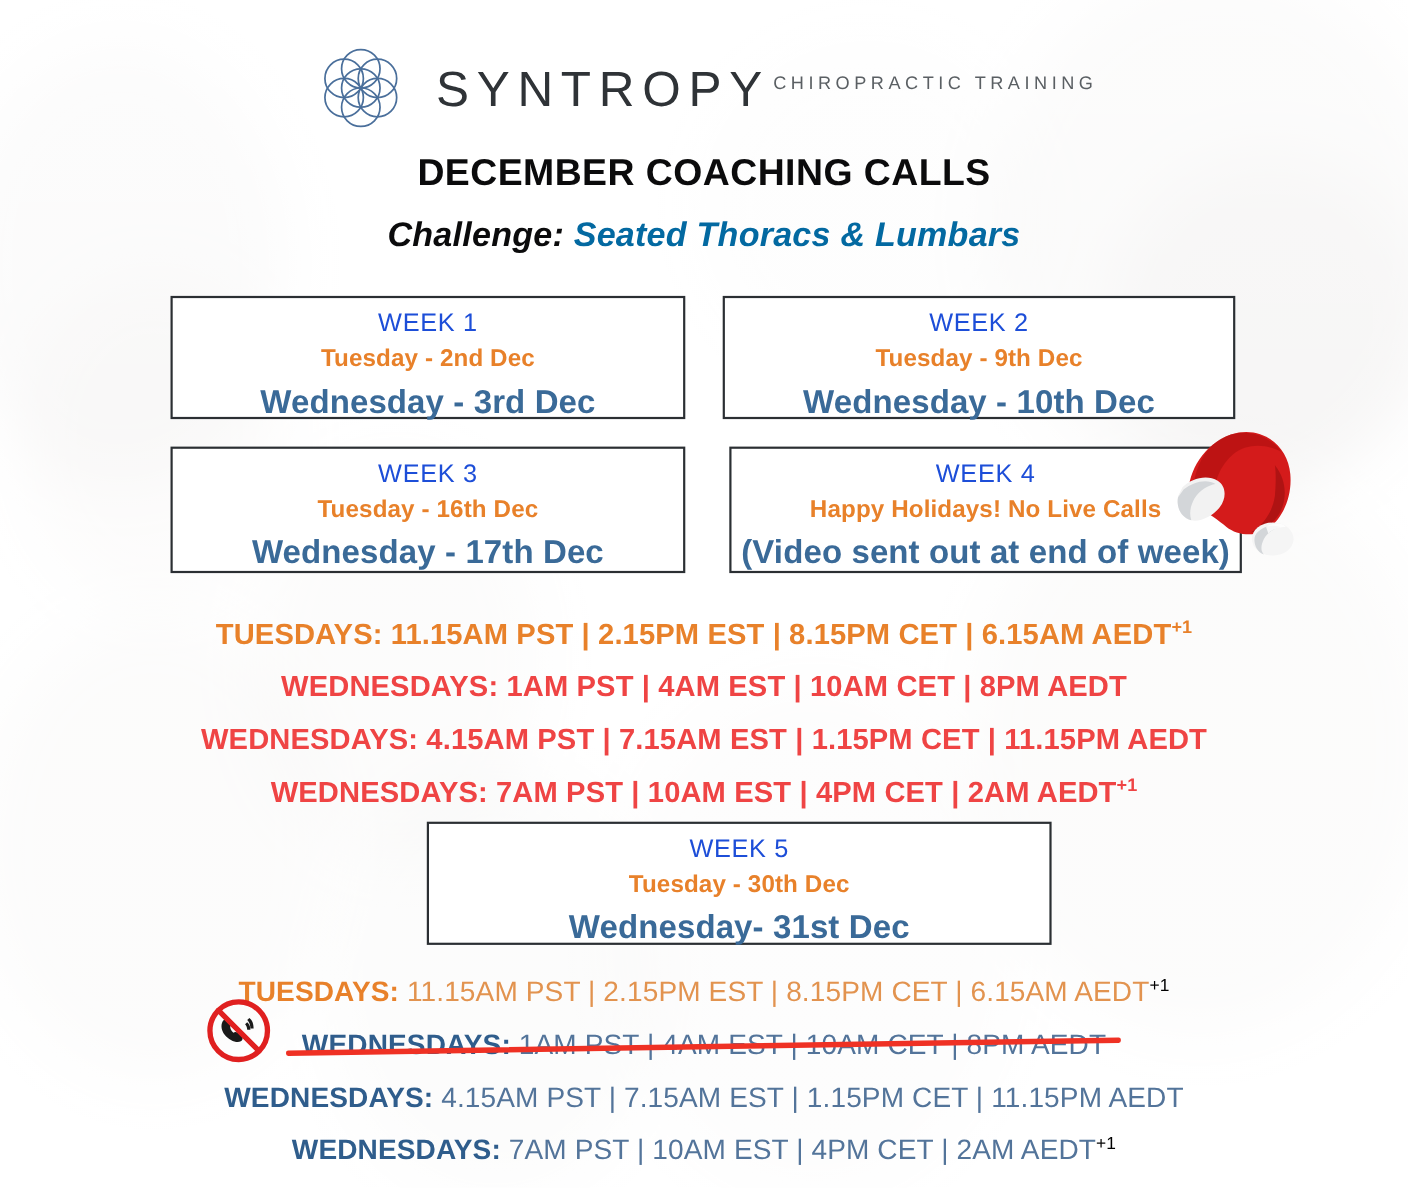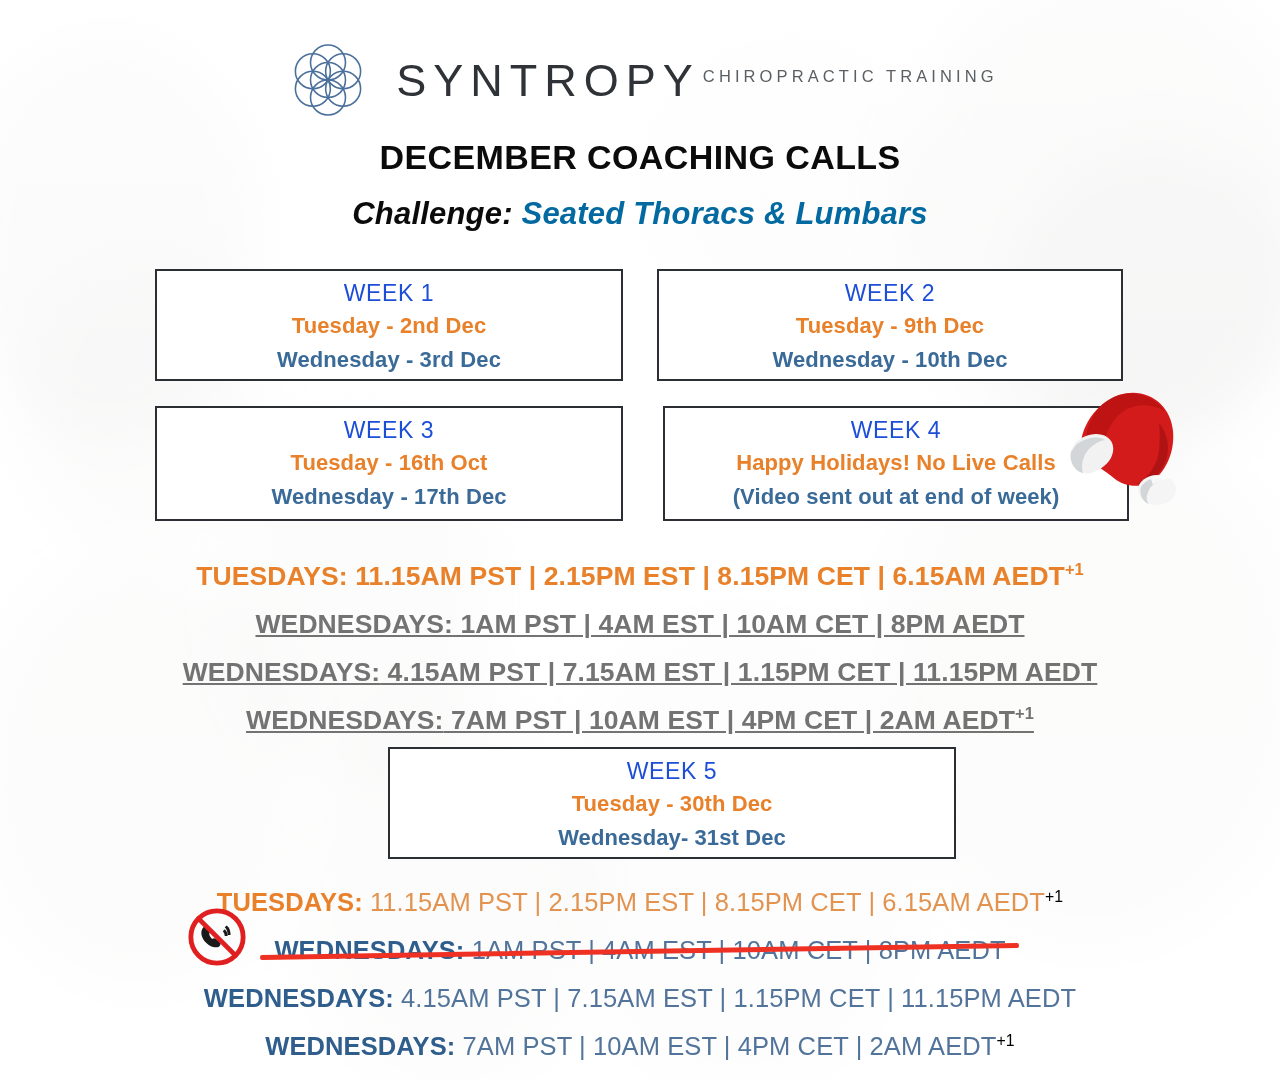--- a/index.html
+++ b/index.html
@@ -125,21 +125,21 @@
     line-height: 1.35;
   }
   .week-line-a {
     font-size: 22px;
     font-weight: 700;
     color: #e8812a;
     line-height: 1.55;
     letter-spacing: 0.1px;
   }
   .week-line-b {
-    font-size: 22px;
+    font-size: 30px;
     font-weight: 700;
     color: #3a6a98;
     line-height: 1.5;
     letter-spacing: 0.1px;
   }
 
   #week1 { left: 155px; top: 269px; width: 468px; height: 112px; }
   #week2 { left: 657px; top: 269px; width: 466px; height: 112px; }
   #week3 { left: 155px; top: 406px; width: 468px; height: 115px; }
   #week4 { left: 663px; top: 406px; width: 466px; height: 115px; }
@@ -164,21 +164,21 @@
     text-align: center;
   }
   #times-top .trow {
     font-size: 26.5px;
     font-weight: 700;
     letter-spacing: 0.1px;
     line-height: 48px;
     white-space: nowrap;
   }
   #times-top .trow.orange { color: #e8812a; }
-  #times-top .trow.blue   { color: #737373; text-decoration: underline; }
+  #times-top .trow.blue   { color: #ef4444; }
 
   
   #times-bottom {
     position: absolute;
     left: 0; right: 0;
     top: 878px;
     text-align: center;
   }
   #times-bottom .trow {
     position: relative;
@@ -272,21 +272,21 @@
   </div>
 
   <div class="week-box" id="week2">
     <div class="week-label">WEEK 2</div>
     <div class="week-line-a">Tuesday - 9th Dec</div>
     <div class="week-line-b">Wednesday - 10th Dec</div>
   </div>
 
   <div class="week-box" id="week3">
     <div class="week-label">WEEK 3</div>
-    <div class="week-line-a">Tuesday - 16th Oct</div>
+    <div class="week-line-a">Tuesday - 16th Dec</div>
     <div class="week-line-b">Wednesday - 17th Dec</div>
   </div>
 
   <div class="week-box" id="week4">
     <div class="week-label">WEEK 4</div>
     <div class="week-line-a">Happy Holidays! No Live Calls</div>
     <div class="week-line-b">(Video sent out at end of week)</div>
   </div>
 
   <svg id="santa-hat" viewBox="0 0 120 128">

